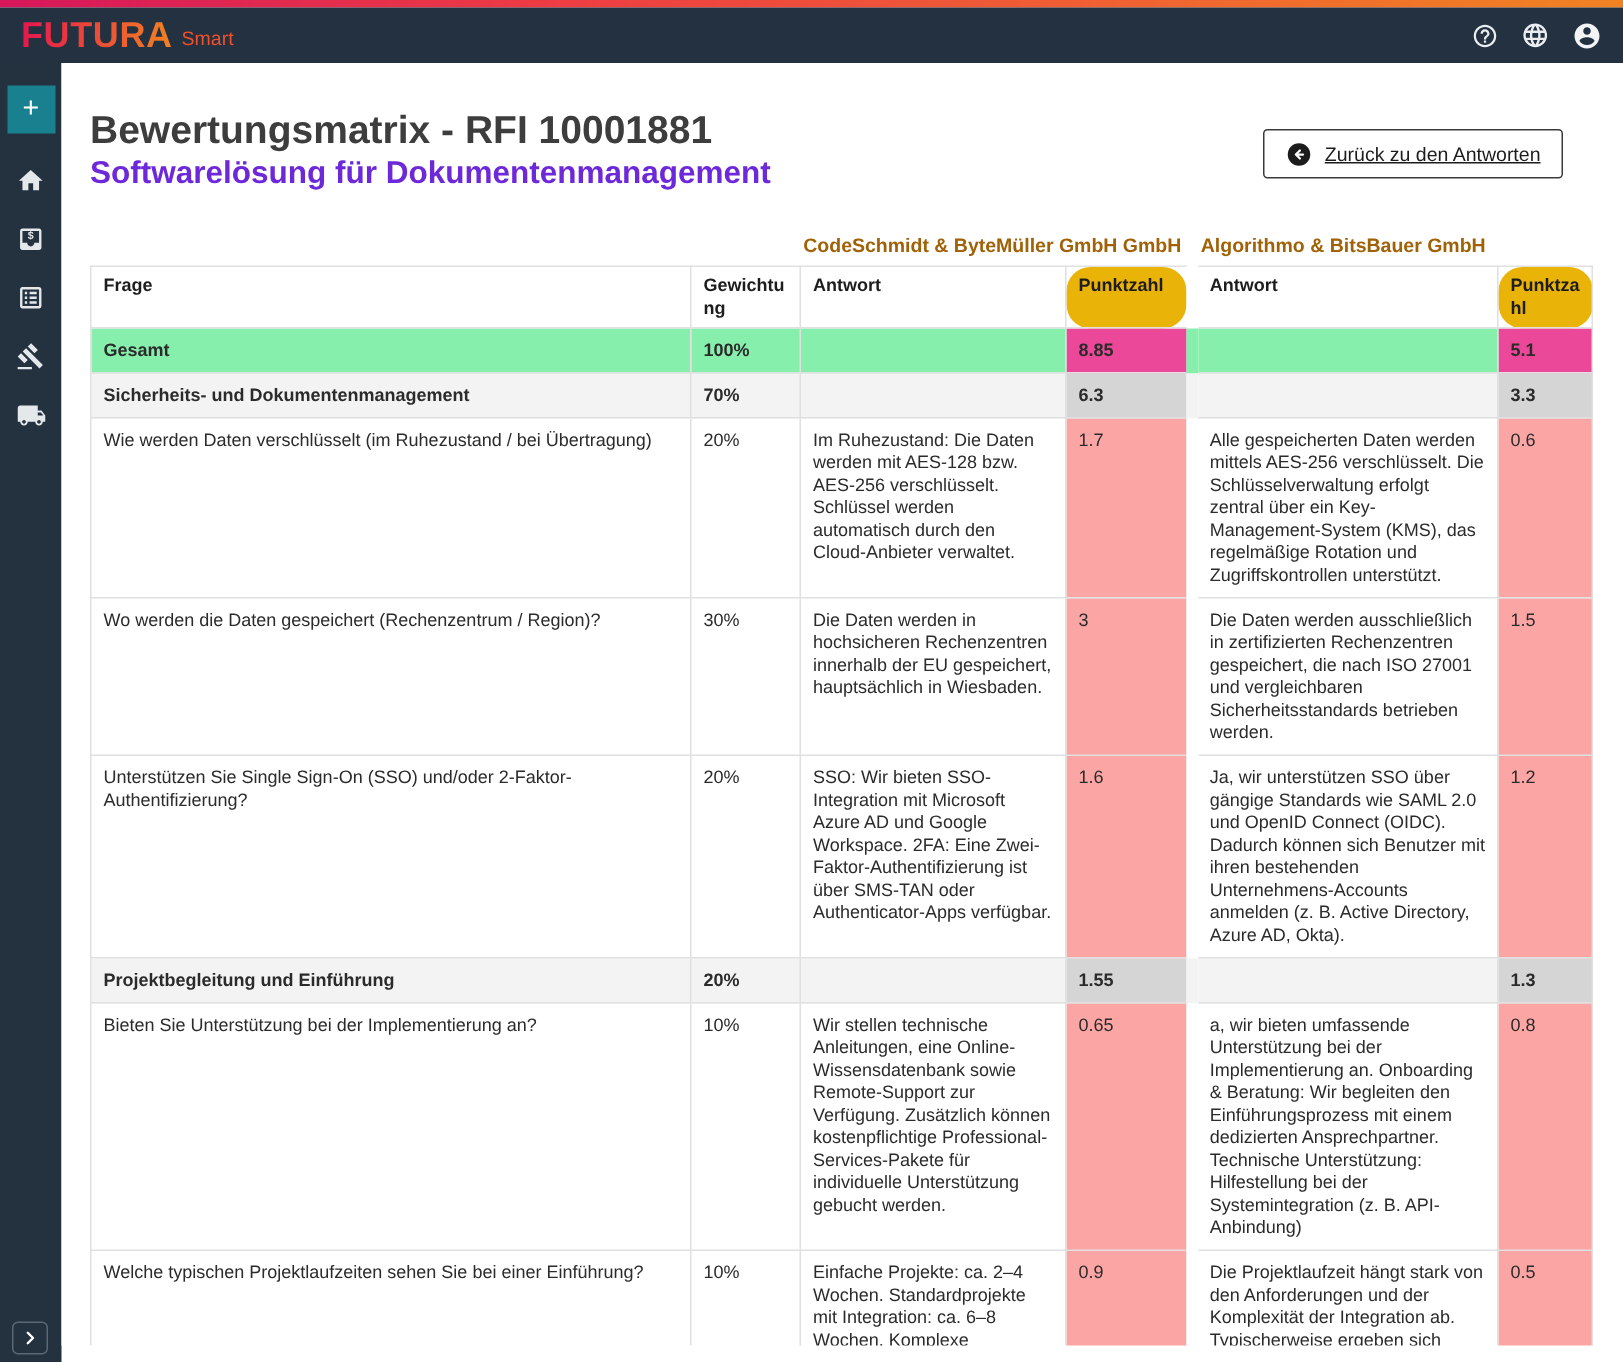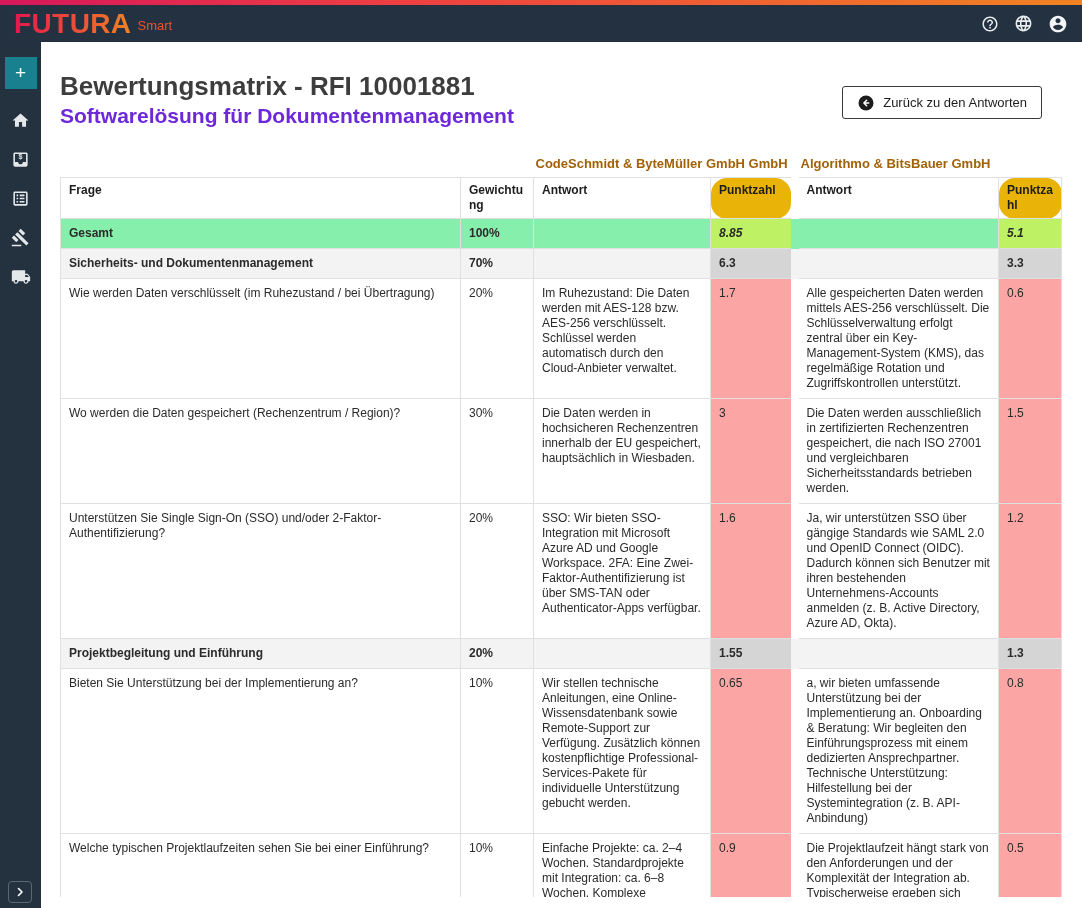--- a/index.html
+++ b/index.html
@@ -7,21 +7,21 @@
               font-family:"Liberation Sans", sans-serif; color:#212121; }
   body { position:relative; }
 
   
   .topstrip { position:absolute; top:0; left:0; width:1082px; height:5px;
               background:linear-gradient(90deg,#d6175b 0%,#ee3d43 35%,#f18322 100%); }
 
   
   .appheader { position:absolute; top:5px; left:0; width:1082px; height:37px;
                background:#233140; display:flex; align-items:center; padding:0 14px; }
-  .brand { font-size:28px; font-weight:800; letter-spacing:.4px;
+  .brand { font-size:24px; font-weight:800; letter-spacing:.4px;
            background:linear-gradient(90deg,#e5174e 0%,#f18322 100%);
            -webkit-background-clip:text; background-clip:text; color:transparent; }
   .brand-suffix { color:#f0512c; font-size:13px; font-weight:400; margin-left:6px; margin-top:4px; }
   .hdr-icons { margin-left:auto; display:flex; align-items:center; gap:15px; }
   .hdr-icons svg { display:block; cursor:pointer; }
 
   
   .sidebar { position:absolute; top:42px; left:0; width:41px; height:866px;
              background:#243240; display:flex; flex-direction:column; align-items:center; }
   .add-btn { width:32px; height:32px; margin-top:15px; background:#19808f; border:none;
@@ -33,34 +33,34 @@
                 display:flex; align-items:center; justify-content:center; cursor:pointer; }
 
   
   .main { position:absolute; top:42px; left:41px; width:1041px; height:855px;
           overflow:hidden; background:#fff; }
   .page-title { margin:31px 0 0 19px; font-size:26px; line-height:27px; font-weight:700; color:#3d3d3d; }
   .page-subtitle { margin:3px 0 0 19px; font-size:21px; line-height:26px; font-weight:700; color:#6d28d9; }
   .back-btn { position:absolute; top:44px; right:40px; height:33px; padding:0 14px;
               background:#fff; border:1px solid #3a3a3a; border-radius:3px;
               display:flex; align-items:center; gap:8px; font-size:13px; color:#1c1c1c;
-              font-family:inherit; cursor:pointer; }
+              font-family:inherit; cursor:pointer;text-decoration:underline; }
 
   
   table { border-collapse:collapse; table-layout:fixed; margin:21px 0 0 19px; width:1001px;
           font-size:12px; }
   td { border:1px solid #e0e0e0; vertical-align:top; text-align:left;
        padding:7px 8px; line-height:15px; color:#2b2b2b; word-wrap:break-word; }
   td.c-spacer { border-style:hidden; background:#fff; padding:0; }
   tr.vendor-row td { border:none; font-weight:700; font-size:13px; padding:6px 2px 6px 2px; color:#a16207; }
   tr.vendor-row td.vendor-empty { border:none; }
   tr.head-row td { font-weight:700; padding:5px 8px; color:#1d1d1d; }
   td.punkt-h { background:#eab308;border-radius:16px; }
   tr.total td { background:#86efac; font-weight:700; }
-  tr.total td.c-punkt { background:#bef264;font-style:italic; }
+  tr.total td.c-punkt { background:#ec4899; }
   tr.section td { background:#f3f3f3; }
   tr.section td.c-frage, tr.section td.c-gew, tr.section td.c-punkt { font-weight:700; }
   tr.section td.c-punkt { background:#d5d5d5; }
   tr.question td.c-punkt { background:#fca5a5;margin-top:20px; }
 </style>
 </head>
 <body>
 
 <div class="topstrip"></div>
 

